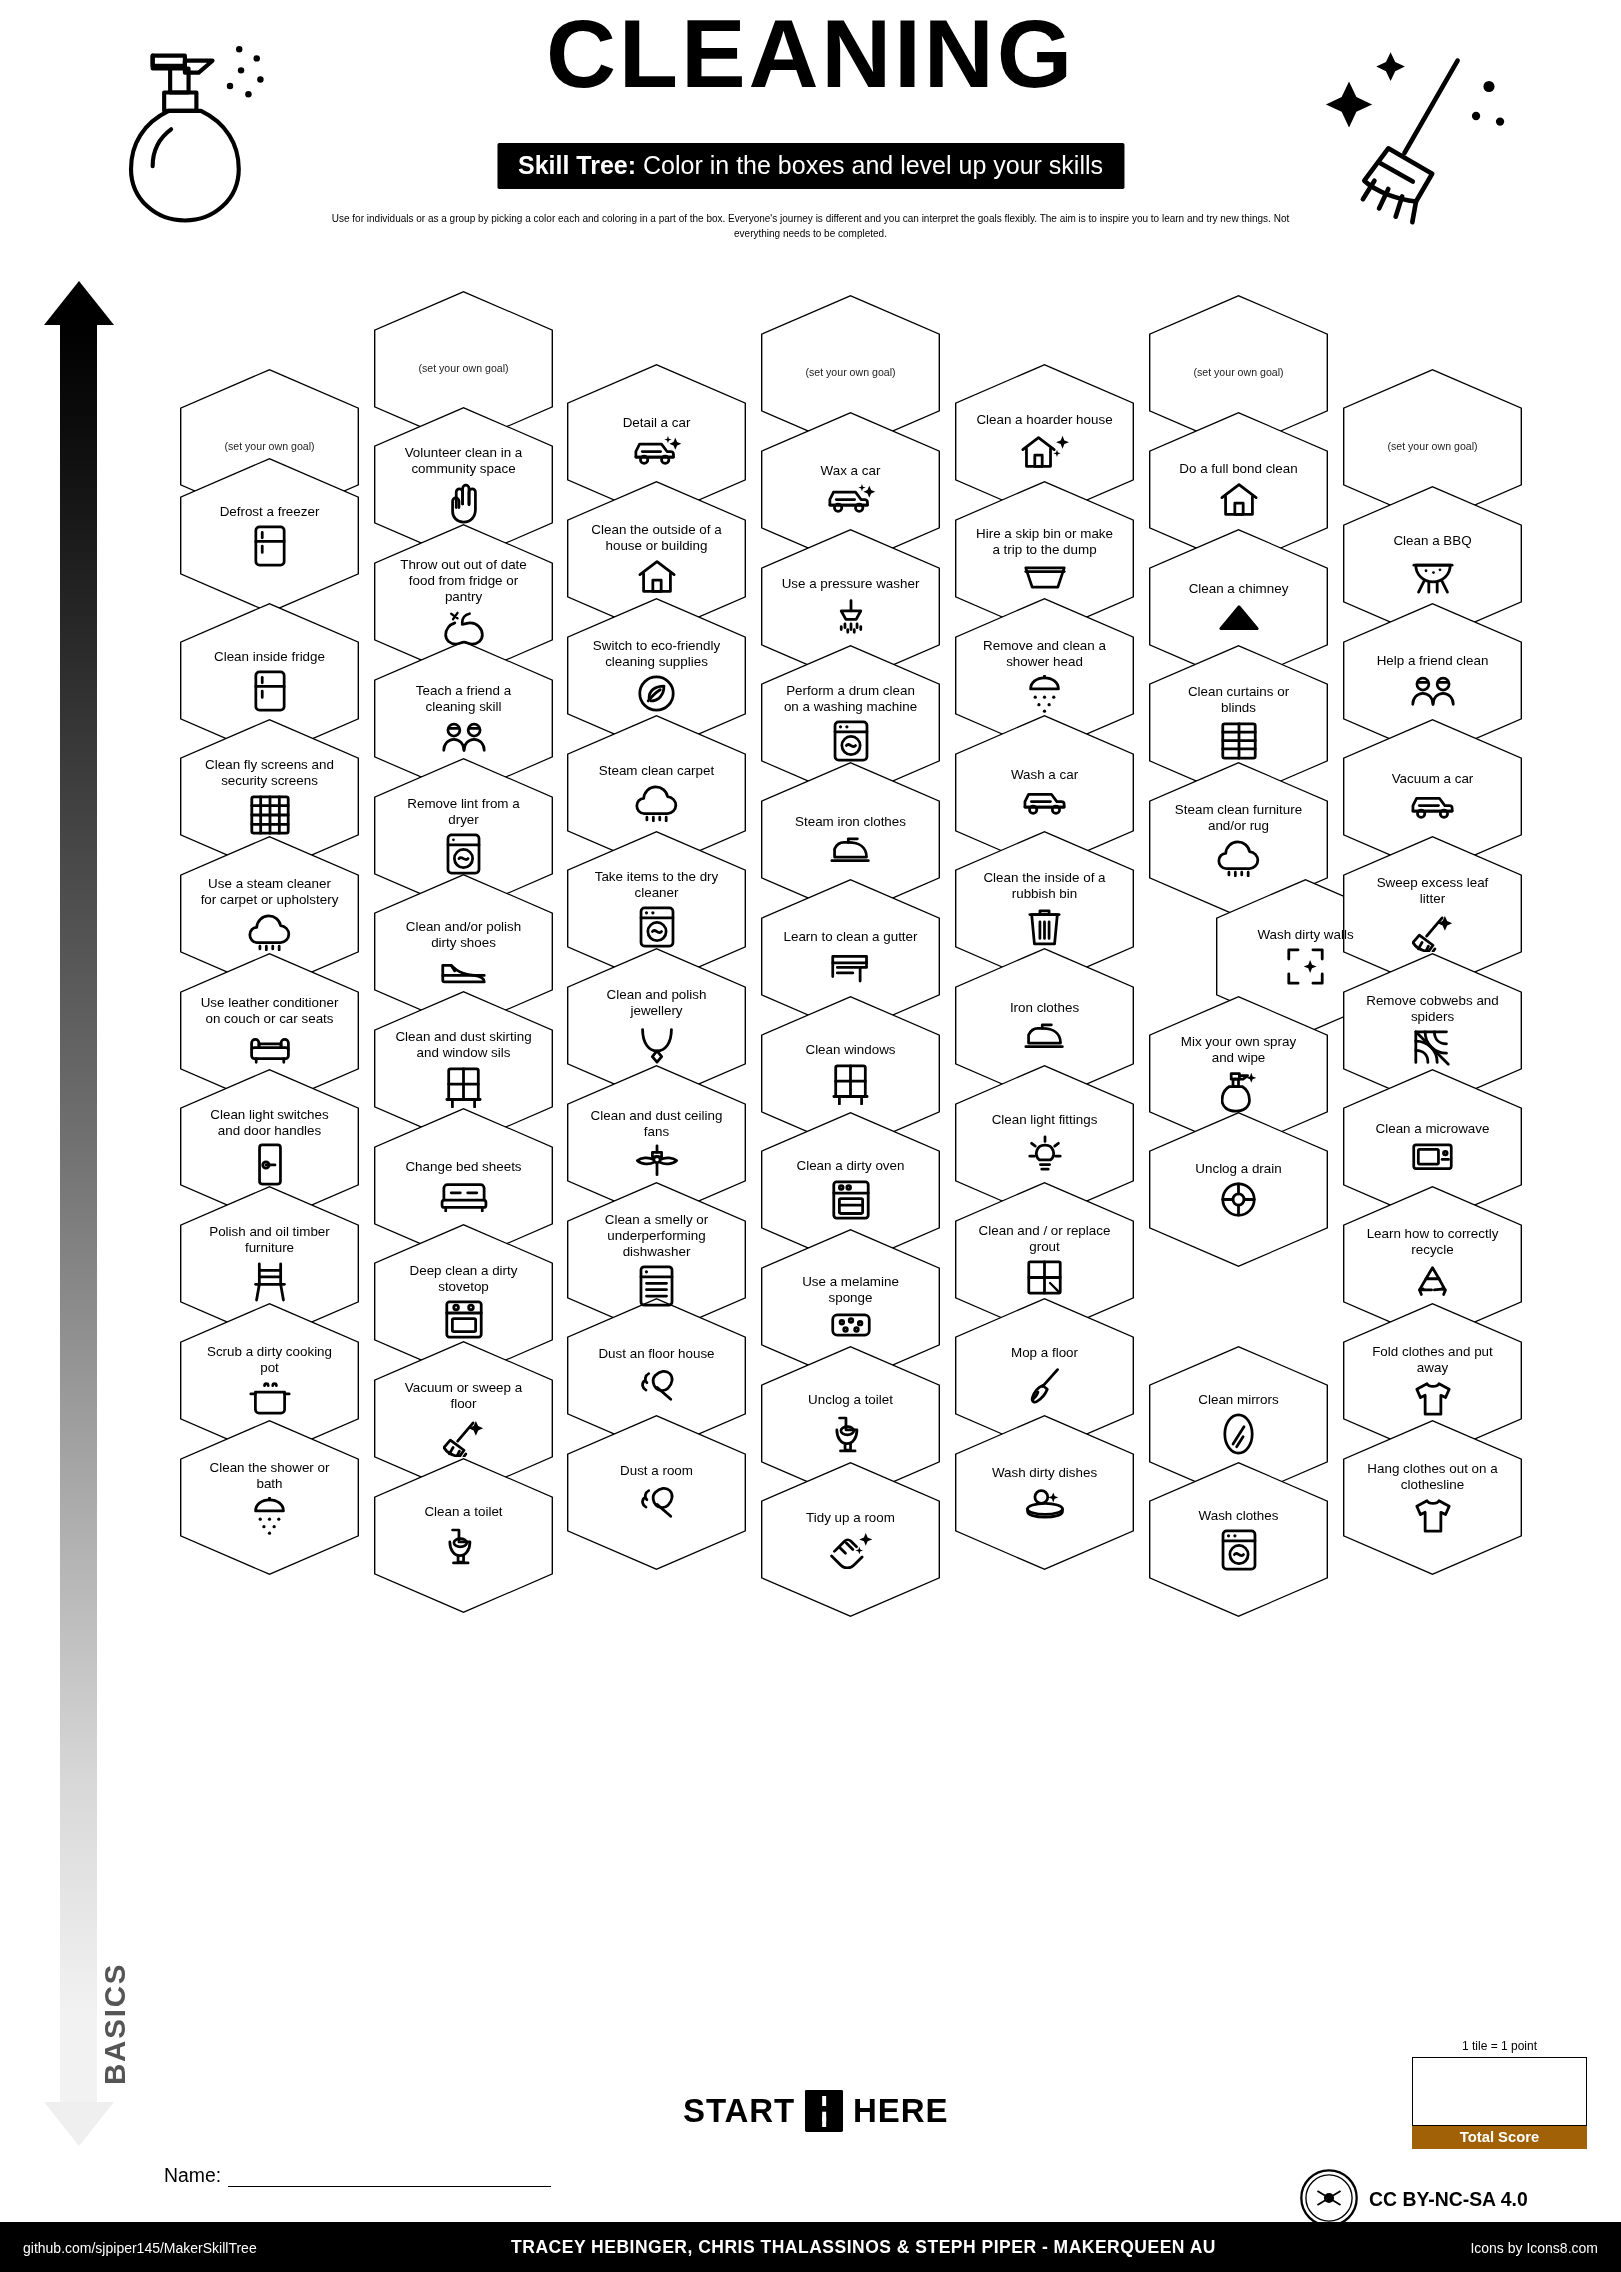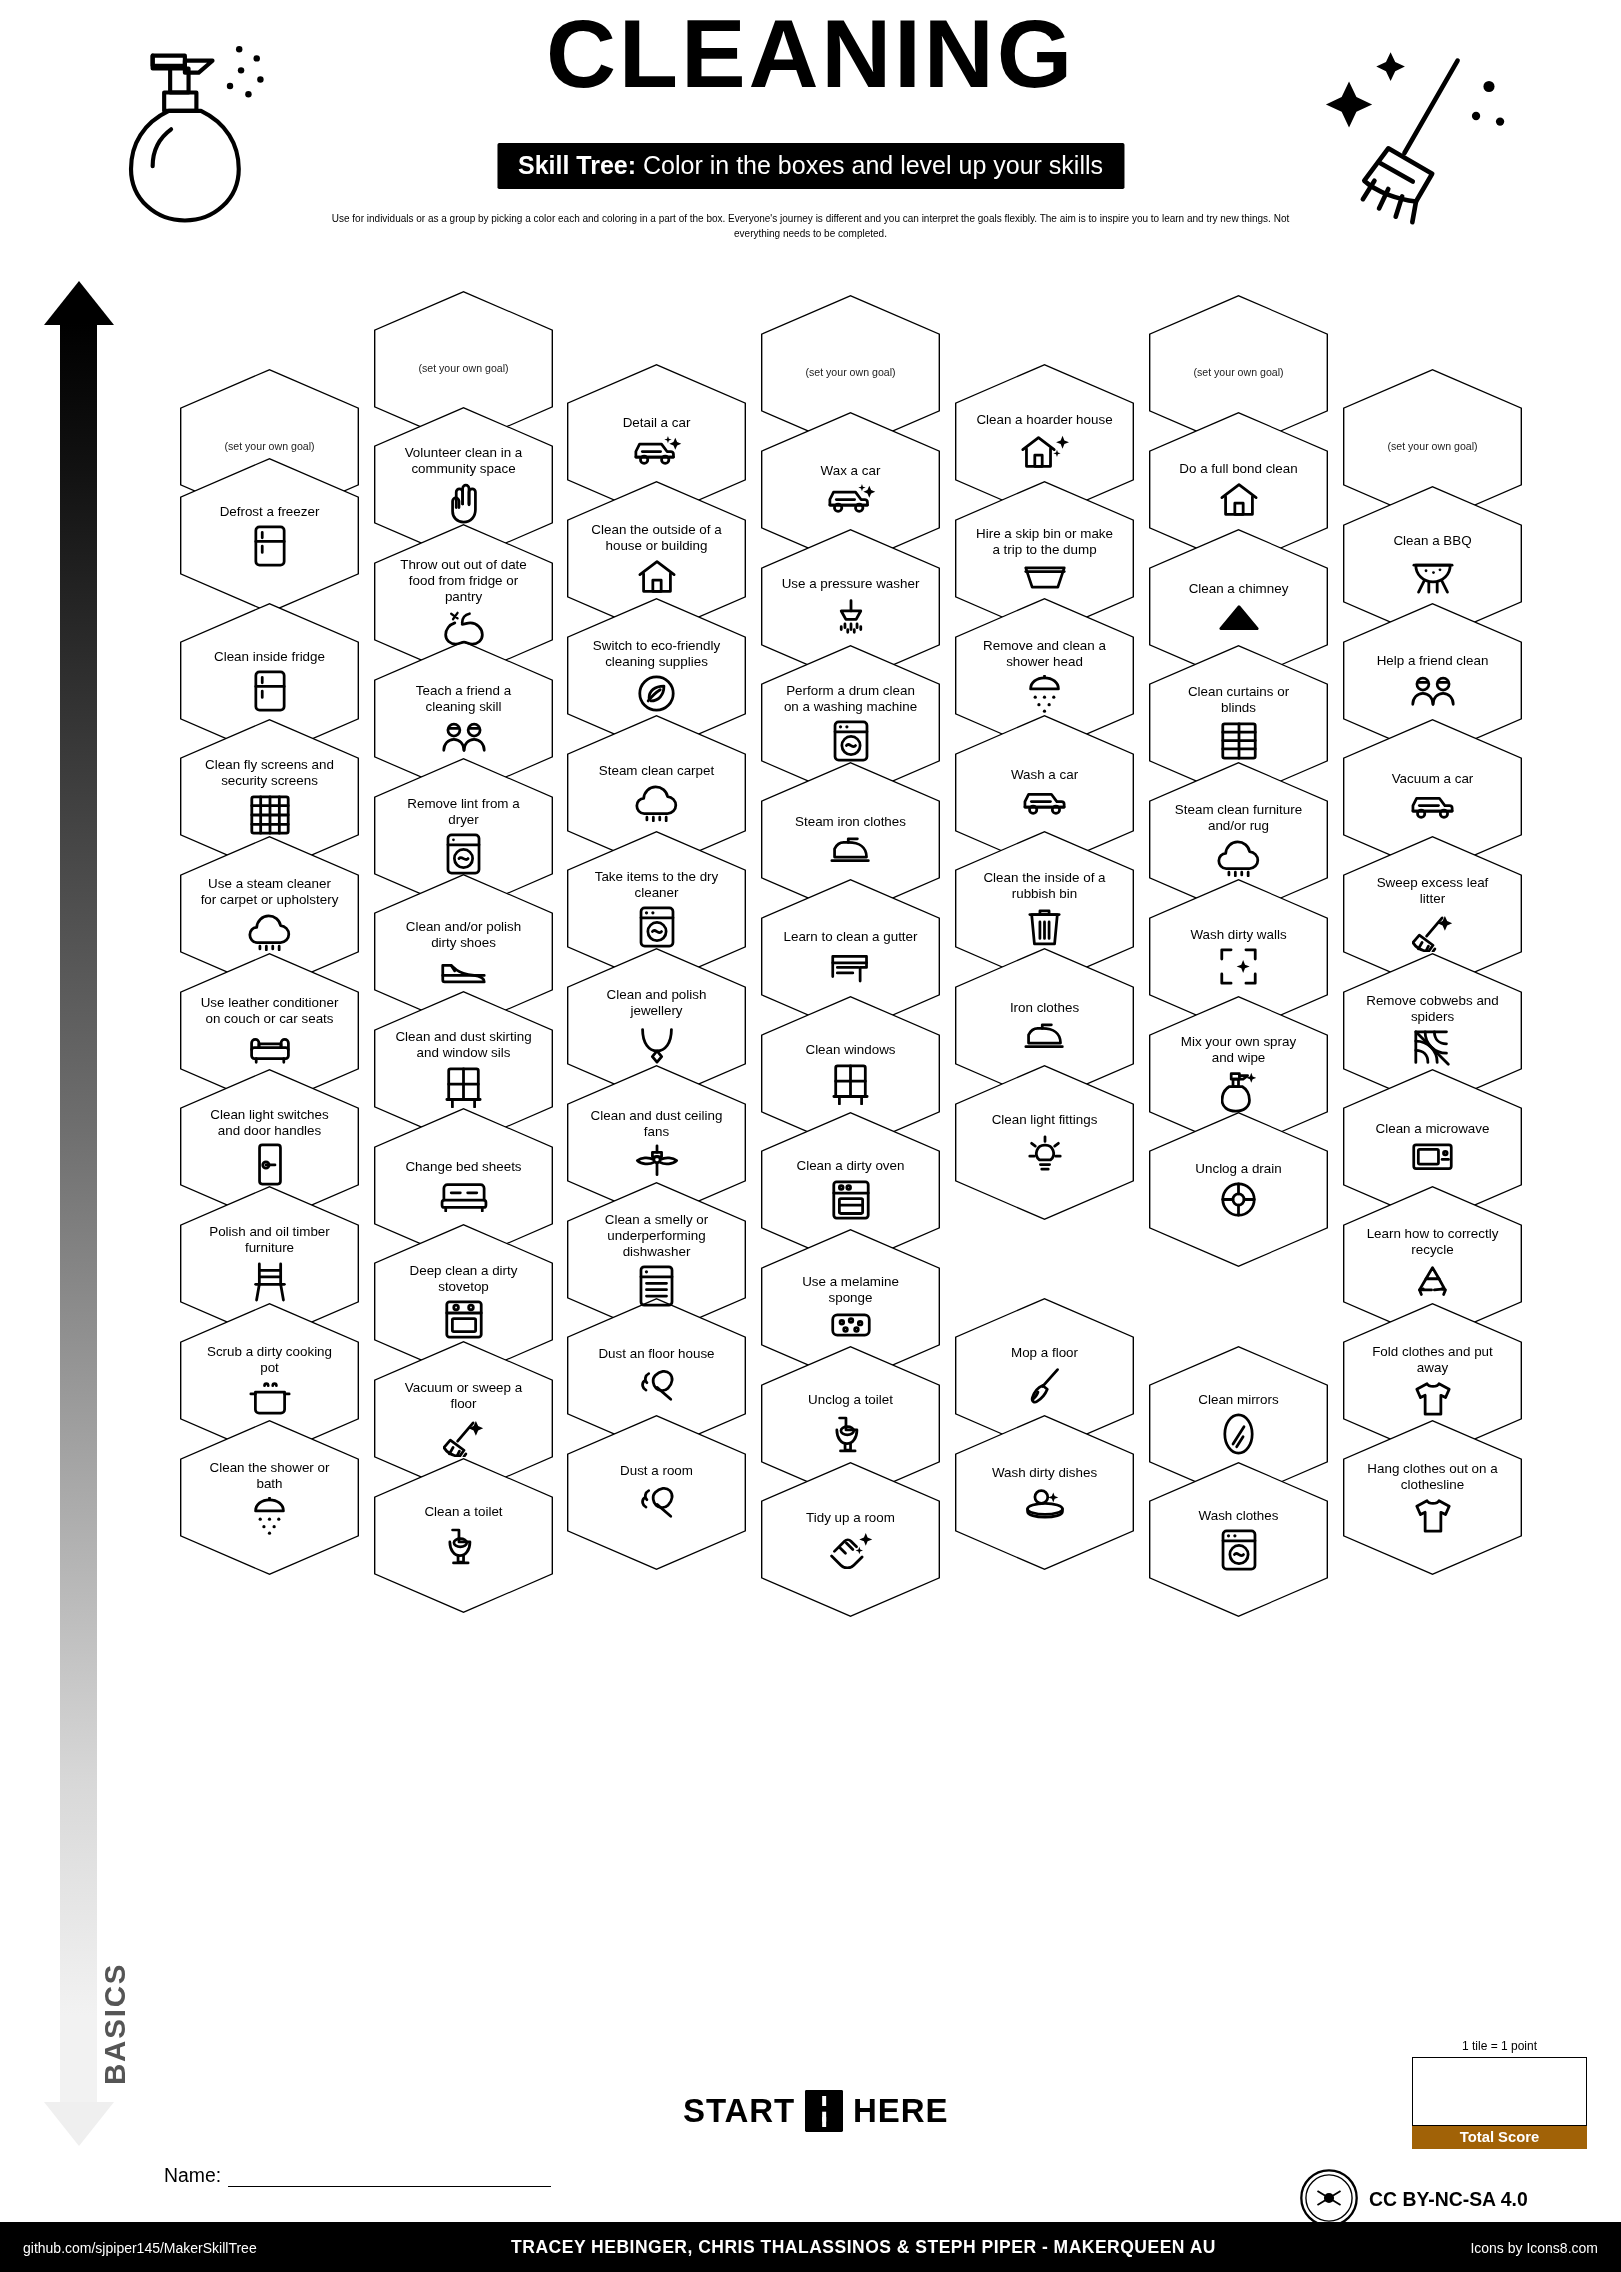--- a/index.html
+++ b/index.html
@@ -1005,20 +1005,34 @@
         <div class="label">Clean light fittings</div>
         <div class="ico">
           <svg width="36" height="40" viewBox="0 0 78 86" fill="none" stroke="#000" stroke-width="6" stroke-linecap="round" stroke-linejoin="round">
             <path d="M39 26a18 18 0 0112 32h-24a18 18 0 0112-32z"></path>
             <path d="M29 68h20M32 78h14"></path>
             <path d="M39 8v10M10 22l8 6M68 22l-8 6M6 50h10M62 50h10"></path>
           </svg>
         </div>
       </div>
     </div>
+    <div class="hex" style="left: 955px; top: 1182px;">
+      <div class="hexbg"></div>
+      <div class="hexin"></div>
+      <div class="content">
+        <div class="label">Clean and / or replace grout</div>
+        <div class="ico">
+          <svg width="37" height="37" viewBox="0 0 80 80" fill="none" stroke="#000" stroke-width="6" stroke-linecap="round" stroke-linejoin="round">
+            <rect x="6" y="6" width="68" height="68" rx="3"></rect>
+            <path d="M40 6v68M6 40h68"></path>
+            <path d="M52 52l18 18" stroke-width="5"></path>
+          </svg>
+        </div>
+      </div>
+    </div>
     <div class="hex" style="left: 955px; top: 1298px;">
       <div class="hexbg"></div>
       <div class="hexin"></div>
       <div class="content">
         <div class="label">Mop a floor</div>
         <div class="ico">
           <svg width="41" height="41" viewBox="0 0 88 88" fill="none" stroke="#000" stroke-width="6" stroke-linecap="round" stroke-linejoin="round">
             <path d="M72 10L40 46"></path>
             <path d="M40 44c-10 4-18 14-22 26-2 8 4 12 10 8 10-6 18-16 22-26z"></path>
             <path d="M18 74c6-4 10-10 12-16"></path>
@@ -1094,21 +1108,21 @@
       <div class="content">
         <div class="label">Steam clean furniture and/or rug</div>
         <div class="ico">
           <svg width="44" height="39" viewBox="0 0 96 84" fill="none" stroke="#000" stroke-width="6" stroke-linecap="round" stroke-linejoin="round">
             <path d="M20 66c-10 0-16-8-16-17 0-9 7-16 15-16 1-14 12-25 26-25 13 0 24 9 26 21 10 1 18 9 18 19 0 10-8 18-18 18z"></path>
             <path d="M26 74v6M40 74v8M54 74v6M68 74v8"></path>
           </svg>
         </div>
       </div>
     </div>
-    <div class="hex" style="left: 1149px; top: 879px;">
+    <div class="hex" style="left: 1216px; top: 879px;">
       <div class="hexbg"></div>
       <div class="hexin"></div>
       <div class="content">
         <div class="label">Wash dirty walls</div>
         <div class="ico">
           <svg width="39" height="39" viewBox="0 0 84 84" fill="none" stroke="#000" stroke-width="6" stroke-linecap="round" stroke-linejoin="round">
             <path d="M6 26V6h20M58 6h20v20M78 58v20H58M26 78H6V58"></path>
             <path d="M52 28l4 10 10 4-10 4-4 10-4-10-10-4 10-4z" fill="#000" stroke="none"></path>
           </svg>
         </div>

